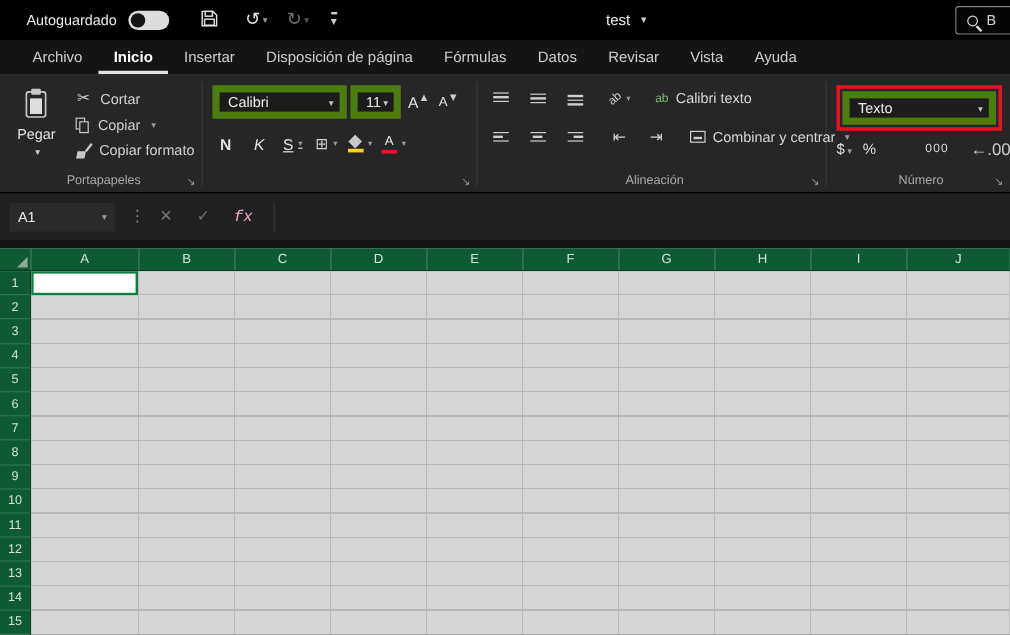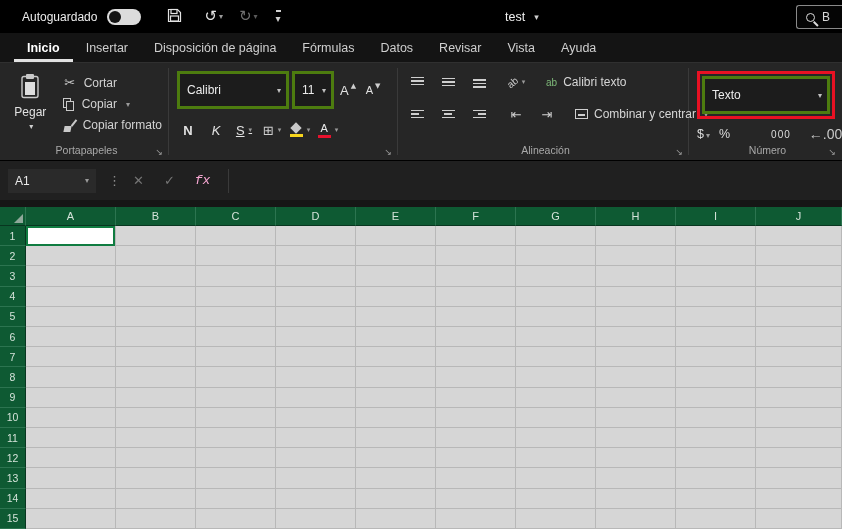--- a/index.html
+++ b/index.html
@@ -49,21 +49,21 @@
   .copy-ic i { position:absolute; width:8px; height:10px; border:1px solid #c9c9c9; background:#262626; display:block; }
   .copy-ic i:first-child { left:0; top:0; }
   .copy-ic i:last-child { left:3px; top:3px; }
   .brush-ic { width:13px; height:13px; position:relative; display:inline-block; }
   .brush-ic i { position:absolute; display:block; }
   .brush-ic .head { left:1px; bottom:0; width:7px; height:6px; background:#c9c9c9; transform:skewX(-12deg); }
   .brush-ic .stem { right:1px; top:0; width:2px; height:8px; background:#c9c9c9; transform:rotate(38deg); }
 
   .rowline { display:flex; align-items:center; gap:3px; }
   .rowline + .rowline { margin-top:10px; }
-  .combo { height:38px; background:#1c1c1c; border:3px solid #4d7c0f; display:flex; align-items:center; justify-content:space-between; padding:0 5px 0 7px; font-size:12px; color:#ececec; cursor:pointer; }
+  .combo { height:28px; background:#1c1c1c; border:6px solid #4d7c0f; display:flex; align-items:center; justify-content:space-between; padding:0 5px 0 7px; font-size:12px; color:#ececec; cursor:pointer; }
   .combo .chev-s { color:#c0c0c0; font-size:8px; }
   .fbtn { min-width:22px; height:22px; display:flex; align-items:center; justify-content:center; font-size:13px; color:#e2e2e2; gap:2px; cursor:pointer; }
   .fbtn .chev-s { font-size:7px; }
   .sup { font-size:7px; margin-top:-8px; color:#cfcfcf; }
   .stack { display:flex; flex-direction:column; align-items:center; line-height:1; }
   .cbar { width:13px; height:3px; margin-top:1px; }
   .bucket { width:8px; height:8px; background:#c9c9c9; transform:rotate(45deg); margin-bottom:1px; }
 
   .lines { width:13px; height:11px; display:flex; flex-direction:column; gap:2px; }
   .lines i { display:block; height:1.5px; background:#cfcfcf; width:100%; }
@@ -131,20 +131,21 @@
       <span>test</span>
       <span class="chev-s g">▾</span>
     </div>
     <div class="searchbox">
       <span class="mag"></span>
       <span>B</span>
     </div>
   </div>
 
   <div class="tabrow">
+    <div class="tab">Archivo</div>
     <div class="tab active">Inicio</div>
     <div class="tab">Insertar</div>
     <div class="tab">Disposición de página</div>
     <div class="tab">Fórmulas</div>
     <div class="tab">Datos</div>
     <div class="tab">Revisar</div>
     <div class="tab">Vista</div>
     <div class="tab">Ayuda</div>
   </div>
 

